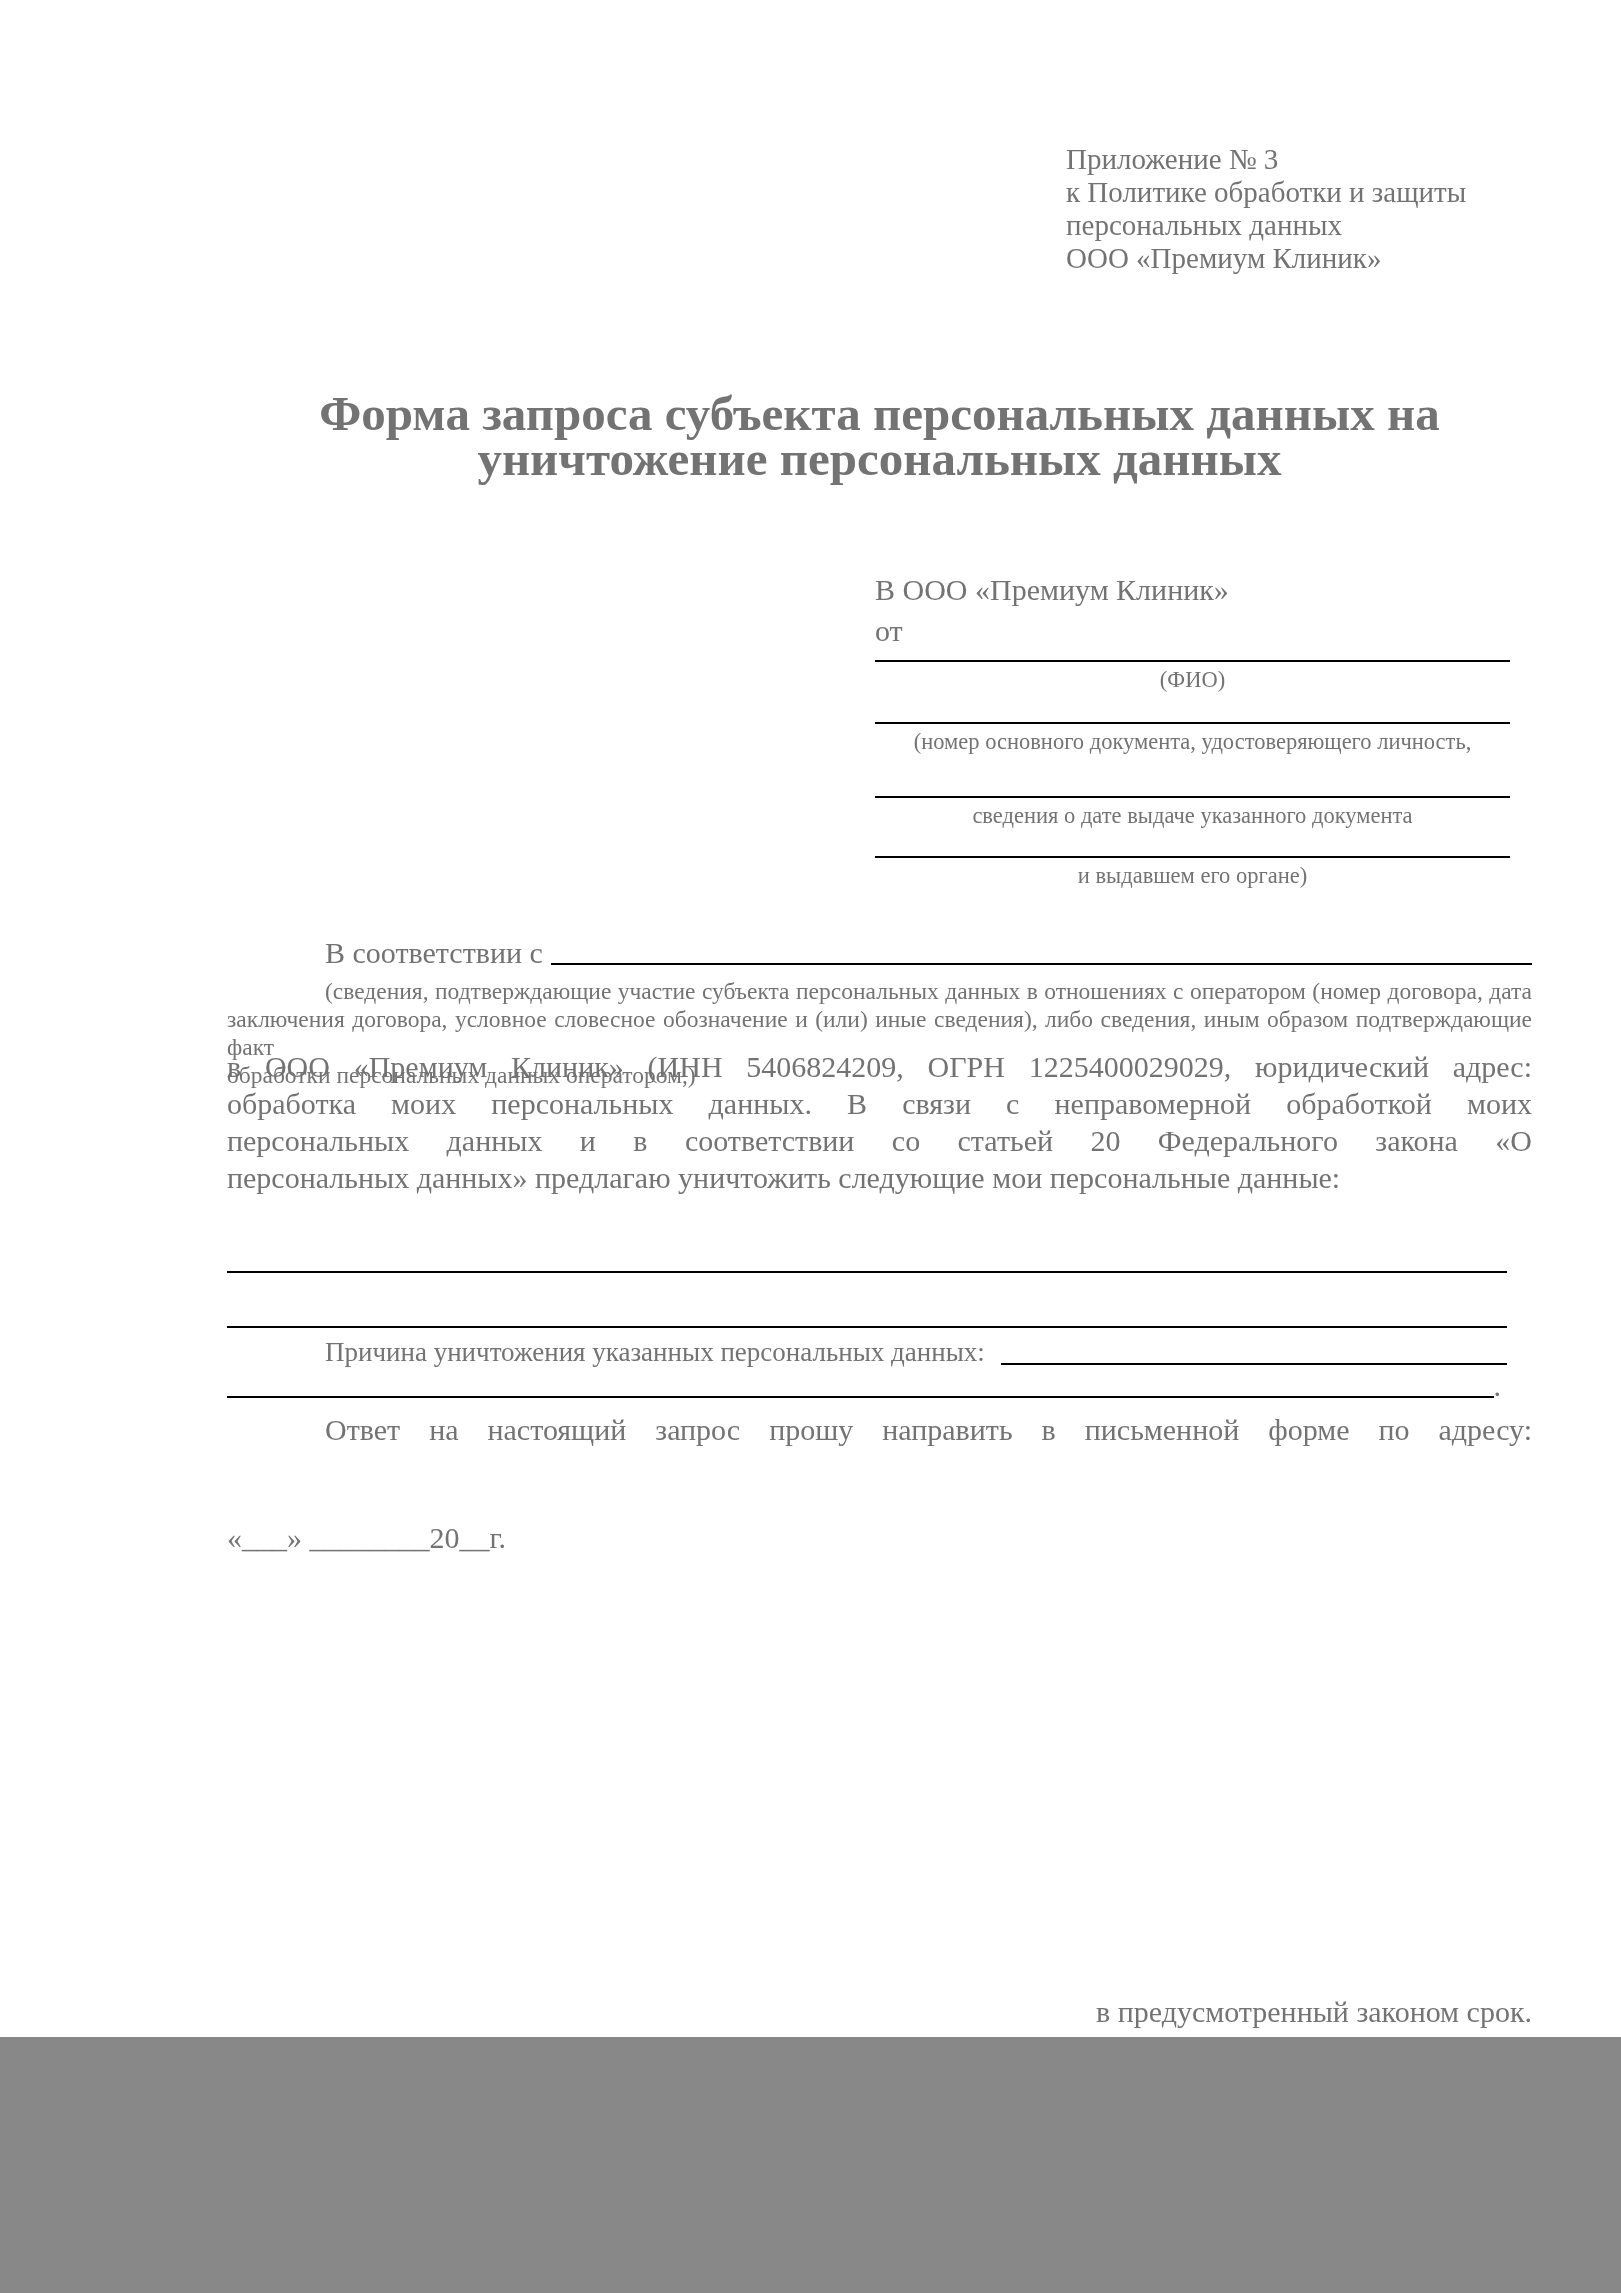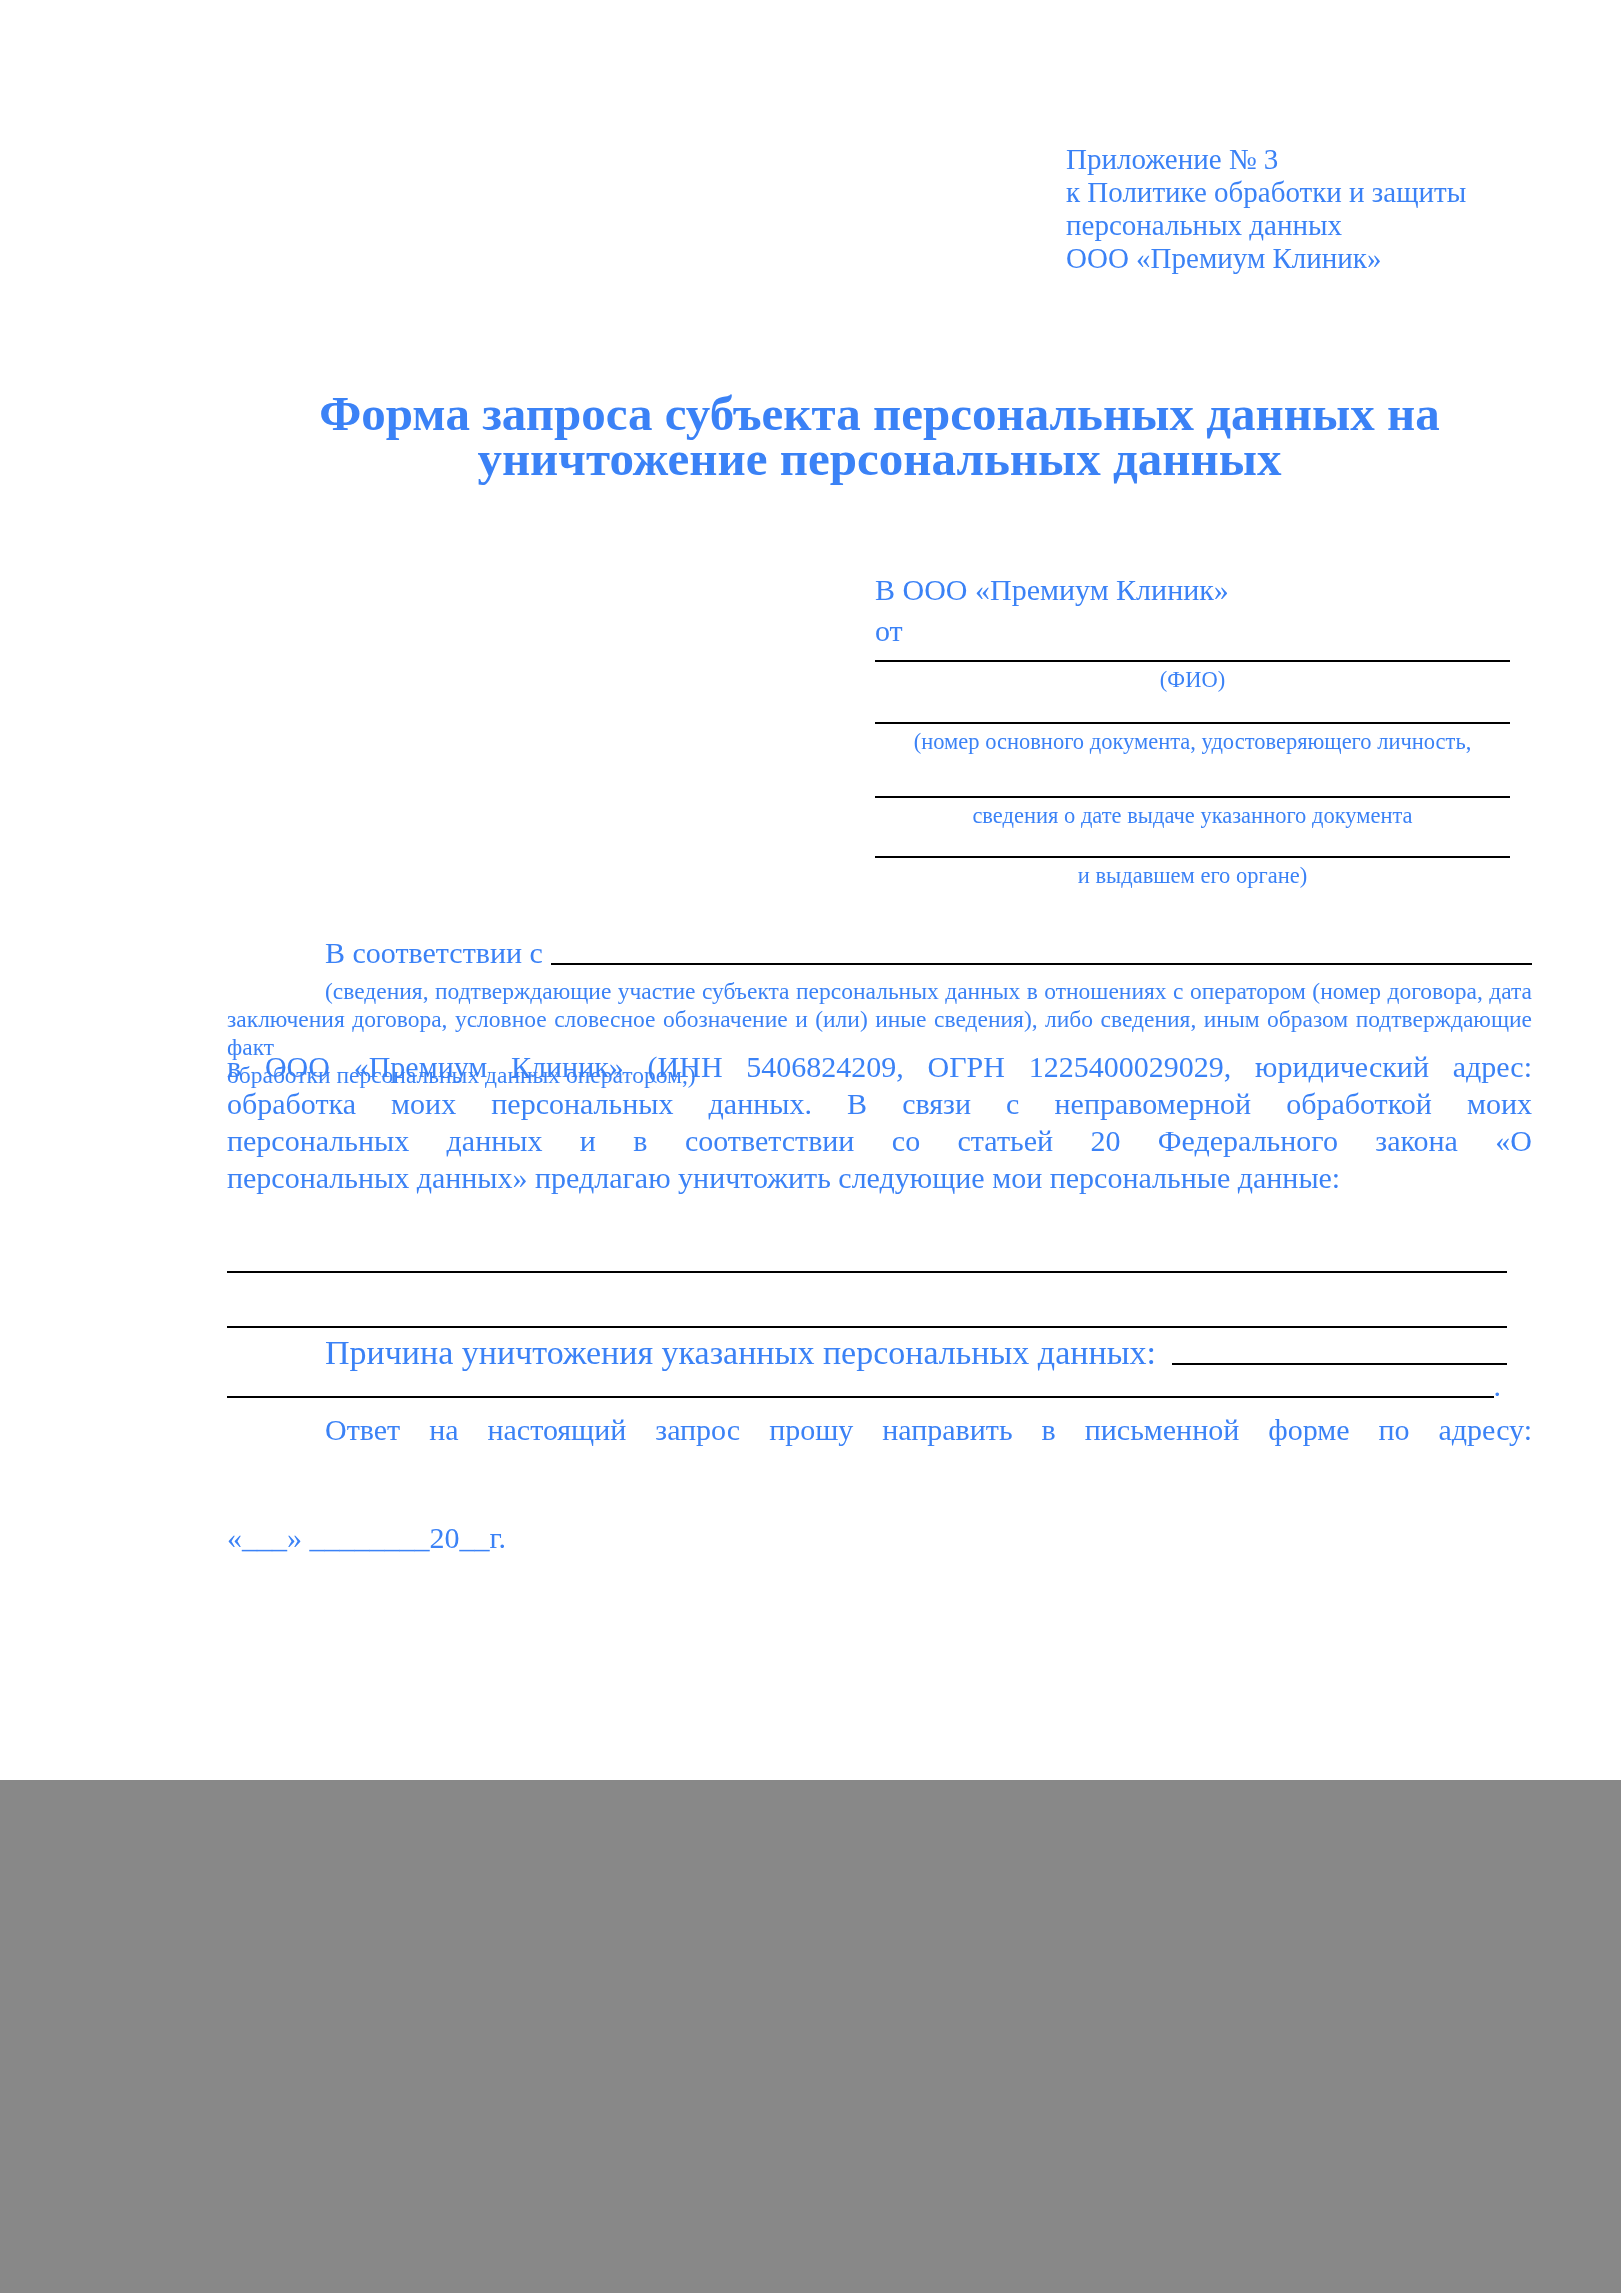--- a/index.html
+++ b/index.html
@@ -1,21 +1,21 @@
 <!DOCTYPE html>
 <html lang="ru"><head>
 <meta charset="utf-8">
 <style>
   html,body{margin:0;padding:0;background:#888;}
   .page{
     position:relative;
-    width:1621px;height:1780px;
+    width:1621px;height:2037px;
     margin:0 auto;
     background:#ffffff;
-    color:#3b82f6;
+    color:#737373;
     font-family:"Liberation Serif","DejaVu Serif",serif;
     overflow:hidden;
   }
   
   .hdr{position:absolute;left:1066px;top:143px;font-size:29px;line-height:33px;}
   
   .title{
     position:absolute;left:227px;top:391px;width:1305px;
     font-size:49px;line-height:45px;font-weight:700;text-align:center;
   }
@@ -42,21 +42,21 @@
   .ind{text-indent:98px;}
   
   .para{position:absolute;left:227px;top:1048px;width:1305px;font-size:30px;line-height:37px;}
   
   .rule{position:absolute;border-bottom:2.9px solid #000;height:0;}
   .rule1{left:227px;top:1271px;width:1280px;}
   .rule2{left:227px;top:1326px;width:1280px;}
   
   .reason{
     position:absolute;left:227px;top:1334px;width:1280px;
-    display:flex;align-items:center;font-size:34px;line-height:37px;gap:8px;
+    display:flex;align-items:center;font-size:27px;line-height:37px;gap:8px;
   }
   .reason .lbl{margin-left:98px;white-space:nowrap;}
   
   .rulep{
     position:absolute;left:227px;top:1367px;width:1274px;
     display:flex;align-items:flex-end;font-size:30px;line-height:37px;
   }
   .rulep .fill{margin-left:0;}
   
   .resp{position:absolute;left:227px;top:1411px;width:1305px;font-size:30px;line-height:37px;}

